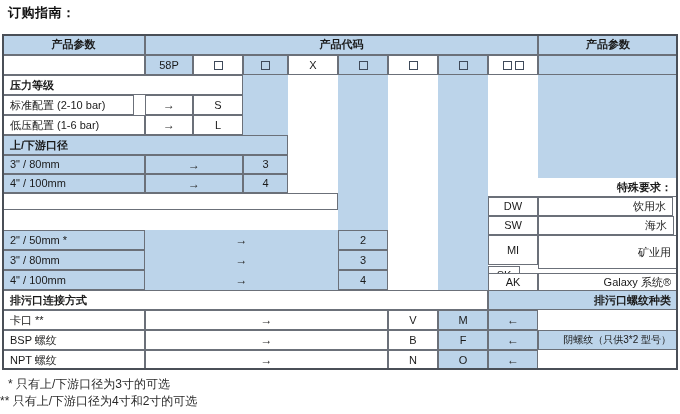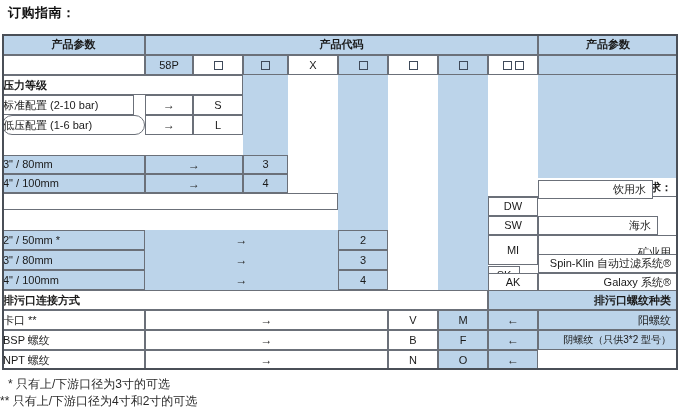--- a/index.html
+++ b/index.html
@@ -29,21 +29,21 @@
     white-space:nowrap;
   }
   .bx{border:1px solid #6b7079;}
   .bx-b{border-bottom:1px solid #6b7079;}
   .bx-r{border-right:1px solid #6b7079;}
   .outer{border:2px solid #4a4f57;}
   .blue{background:#bcd4ea;}
   .white{background:#ffffff;}
   .ctr{justify-content:center;}
   .rgt{justify-content:flex-end;padding-right:6px;}
-  .lft{justify-content:flex-start;}
+  .lft{justify-content:flex-start;padding-left:7px;}
   .bold{font-weight:bold;}
   .sq{
     display:inline-block;width:9px;height:9px;
     border:1.5px solid #3f4a5a;box-sizing:border-box;
     background:transparent;
   }
   .sq+.sq{margin-left:3px;}
   .arrow{font-size:12px;color:#2a2a2a;}
   .note{
     position:absolute;font-size:12px;color:#2a2a2a;white-space:nowrap;
@@ -89,48 +89,48 @@
       <span class="sq"></span>
     </div>
   <div class="cell bx blue" style="left:538px;top:55px;width:140px;height:20px;"></div>
 
   <div class="cell bx white lft bold" style="left:2px;top:75px;width:241px;height:20px;">压力等级</div>
 
   <div class="cell bx white lft" style="left:2px;top:95px;width:132px;height:20px;">标准配置 (2-10 bar)</div>
   <div class="cell bx white ctr arrow" style="left:145px;top:95px;width:48px;height:20px;">→</div>
   <div class="cell bx white ctr" style="left:193px;top:95px;width:50px;height:20px;">S</div>
 
-  <div class="cell bx white lft" style="left:2px;top:115px;width:143px;height:20px;border-radius:10px;">低压配置 (1-6 bar)</div>
+  <div class="cell bx white lft" style="left:2px;top:115px;width:143px;height:20px;">低压配置 (1-6 bar)</div>
   <div class="cell bx white ctr arrow" style="left:145px;top:115px;width:48px;height:20px;">→</div>
   <div class="cell bx white ctr" style="left:193px;top:115px;width:50px;height:20px;">L</div>
 
+  <div class="cell bx blue lft bold" style="left:2px;top:135px;width:286px;height:20px;">上/下游口径</div>
 
   <div class="cell bx blue lft" style="left:2px;top:155px;width:143px;height:19px;">3" / 80mm</div>
   <div class="cell bx blue ctr arrow" style="left:145px;top:155px;width:98px;height:19px;">→</div>
   <div class="cell bx blue ctr" style="left:243px;top:155px;width:45px;height:19px;">3</div>
 
   <div class="cell bx blue lft" style="left:2px;top:174px;width:143px;height:19px;">4" / 100mm</div>
   <div class="cell bx blue ctr arrow" style="left:145px;top:174px;width:98px;height:19px;">→</div>
   <div class="cell bx blue ctr" style="left:243px;top:174px;width:45px;height:19px;">4</div>
 
   <div class="cell bx white" style="left:2px;top:193px;width:336px;height:17px;"></div>
 
   <div class="cell white rgt bold bx-b" style="left:488px;top:178px;width:190px;height:19px;">特殊要求：</div>
 
   <div class="cell bx white ctr" style="left:488px;top:197px;width:50px;height:19px;">DW</div>
-  <div class="cell bx white rgt" style="left:538px;top:180px;width:115px;height:19px;">饮用水</div>
+  <div class="cell bx white rgt" style="left:538px;top:197px;width:135px;height:19px;">饮用水</div>
 
   <div class="cell bx white ctr" style="left:488px;top:216px;width:50px;height:19px;">SW</div>
-  <div class="cell bx white rgt" style="left:538px;top:216px;width:120px;height:19px;padding-left:9px;">海水</div>
+  <div class="cell bx white rgt" style="left:538px;top:216px;width:136px;height:19px;padding-left:9px;">海水</div>
 
   <div class="cell bx white ctr" style="left:488px;top:235px;width:50px;height:30px;">MI</div>
   <div class="cell bx white rgt" style="left:538px;top:235px;width:140px;height:34px;">矿业用</div>
 
   <div class="cell bx white ctr" style="left:488px;top:266px;width:32px;height:19px;text-decoration:underline;">SK</div>
-  <div class="cell bx white rgt" style="left:538px;top:254px;width:140px;height:19px;">Spin-Klin 自动过滤系统®</div>
 
   <div class="cell bx white ctr" style="left:488px;top:273px;width:50px;height:19px;">AK</div>
   <div class="cell bx white rgt" style="left:538px;top:273px;width:140px;height:19px;">Galaxy 系统®</div>
 
 
   <div class="cell bx blue lft" style="left:2px;top:230px;width:336px;height:20px;">2" / 50mm *</div>
   <div class="cell blue ctr arrow" style="left:145px;top:230px;width:193px;height:20px;">→</div>
   <div class="cell bx blue ctr" style="left:338px;top:230px;width:50px;height:20px;">2</div>
 
   <div class="cell bx blue lft" style="left:2px;top:250px;width:336px;height:20px;">3" / 80mm</div>
@@ -144,21 +144,20 @@
   <div class="cell bx-r" style="left:95px;top:230px;width:50px;height:60px;"></div>
 
   <div class="cell bx white lft bold" style="left:2px;top:290px;width:486px;height:20px;">排污口连接方式</div>
   <div class="cell bx blue rgt bold" style="left:488px;top:290px;width:190px;height:20px;">排污口螺纹种类</div>
 
   <div class="cell bx white lft" style="left:2px;top:310px;width:143px;height:20px;">卡口 **</div>
   <div class="cell bx white ctr arrow" style="left:145px;top:310px;width:243px;height:20px;">→</div>
   <div class="cell bx white ctr" style="left:388px;top:310px;width:50px;height:20px;">V</div>
   <div class="cell bx blue ctr" style="left:438px;top:310px;width:50px;height:20px;">M</div>
   <div class="cell bx blue ctr arrow" style="left:488px;top:310px;width:50px;height:20px;">←</div>
-  <div class="cell bx blue rgt" style="left:538px;top:310px;width:140px;height:20px;">阳螺纹</div>
 
   <div class="cell bx white lft" style="left:2px;top:330px;width:143px;height:20px;">BSP 螺纹</div>
   <div class="cell bx white ctr arrow" style="left:145px;top:330px;width:243px;height:20px;">→</div>
   <div class="cell bx white ctr" style="left:388px;top:330px;width:50px;height:20px;">B</div>
   <div class="cell bx blue ctr" style="left:438px;top:330px;width:50px;height:20px;">F</div>
   <div class="cell bx blue ctr arrow" style="left:488px;top:330px;width:50px;height:20px;">←</div>
   <div class="cell bx blue rgt" style="left:538px;top:330px;width:140px;height:20px;font-size:10px;">阴螺纹（只供3*2 型号）</div>
 
   <div class="cell bx white lft" style="left:2px;top:350px;width:143px;height:20px;">NPT 螺纹</div>
   <div class="cell bx white ctr arrow" style="left:145px;top:350px;width:243px;height:20px;">→</div>

